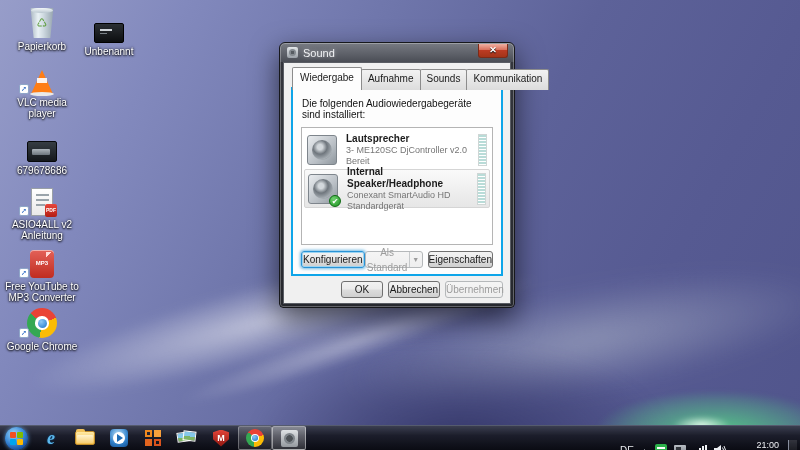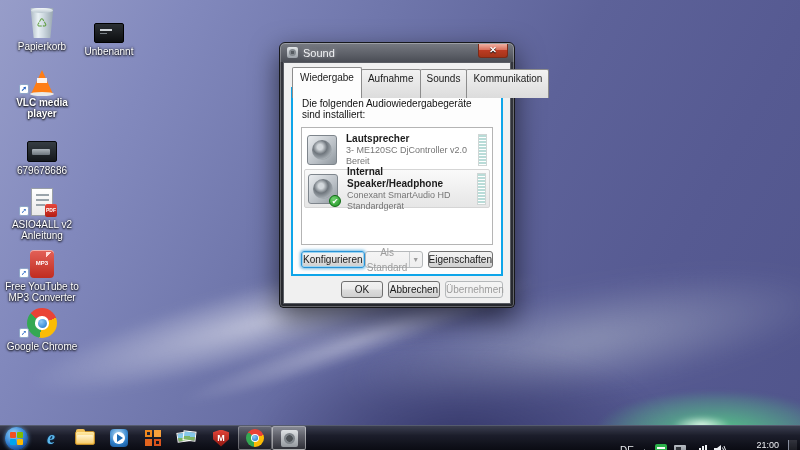--- a/index.html
+++ b/index.html
@@ -86,21 +86,21 @@
   .dlg-title .t { font-size:11px; color:#f2f3f5; text-shadow:0 0 4px rgba(255,255,255,.45); }
   .spk-mini { width:11px; height:11px; background:linear-gradient(#e3e6e9,#9aa0a7); border-radius:2px; position:relative; }
   .spk-mini::after { content:""; position:absolute; inset:2px; background:radial-gradient(circle,#565b61 35%,#83898f 36%); border-radius:50%; }
   .btn-close { position:absolute; top:1px; right:6px; width:30px; height:14px;
     background:linear-gradient(#f0b0a2,#d9705c 45%,#bb3b23 50%,#a43418);
     border:1px solid #7e2a17; border-top:none; border-radius:0 0 3px 3px;
     color:#fff; font-size:9px; line-height:13px; text-align:center; font-weight:bold; text-shadow:0 1px 1px #000; }
   .dlg-body { position:absolute; top:19px; left:3px; right:3px; bottom:3px; background:#f0f0f0; border:1px solid #5a5d64; padding:6px 7px 0; }
 
   .tabs { display:flex; position:relative; z-index:2; padding-left:1px; }
-  .tab { font-size:10px; padding:3px 6px 14px; border:1px solid #8c8c8c; border-bottom:none; border-radius:2px 2px 0 0;
+  .tab { font-size:10px; padding:3px 6px 6px; border:1px solid #8c8c8c; border-bottom:none; border-radius:2px 2px 0 0;
     background:linear-gradient(#f2f2f2,#dcdcdc); color:#1a1a1a; margin-right:-1px; }
   .tab.active { background:#fdfdfd; padding:4px 7px 3px; margin-top:-2px; position:relative; z-index:3; }
   .tabpage { position:absolute; left:7px; right:7px; top:24px; bottom:27px; background:#fdfdfd;
     border:2px solid #0ea5e9; padding:7px 8px 6px; display:flex; flex-direction:column; }
   .desc { font-size:10px; color:#111; margin:2px 1px 7px; }
 
   .devlist { flex:1; background:#fff; border:1px solid #b4b4b4; padding:2px; overflow:hidden; }
   .devrow { height:39px; display:flex; align-items:center; padding:2px 3px; position:relative; }
   .devrow.selected { background:linear-gradient(#fafafa,#e6e6e6); border:1px solid #d5d5d5; border-radius:2px; }
   .devicon { width:30px; height:30px; background:linear-gradient(135deg,#e9ecef,#b9bfc5 60%,#8f979e); border:1px solid #7e858c;
@@ -191,21 +191,21 @@
         <div class="bin"></div>
       </div>
     <div class="lbl">Papierkorb</div>
   </div>
   <div class="di" style="left:70px; top:9px;">
     <div class="art">
         <div class="blackdoc"></div>
       </div>
     <div class="lbl">Unbenannt</div>
   </div>
-  <div class="di" style="left:3px; top:60px;font-weight:bold;">
+  <div class="di" style="left:3px; top:60px;">
     <div class="art">
         <div class="vlc"></div>
       <div class="sc-badge">➚</div>
       </div>
     <div class="lbl">VLC media player</div>
   </div>
   <div class="di" style="left:3px; top:128px;">
     <div class="art">
         <div class="vidfile"></div>
       </div>

